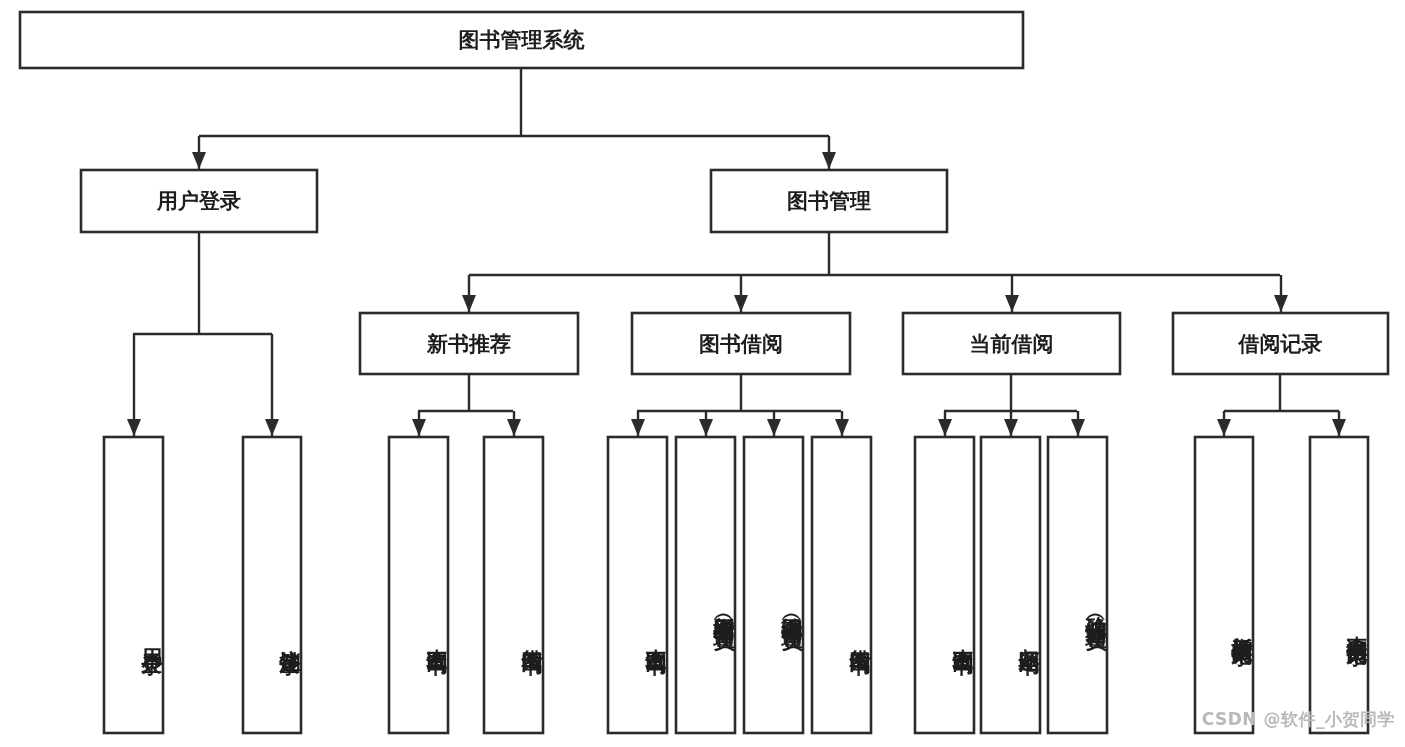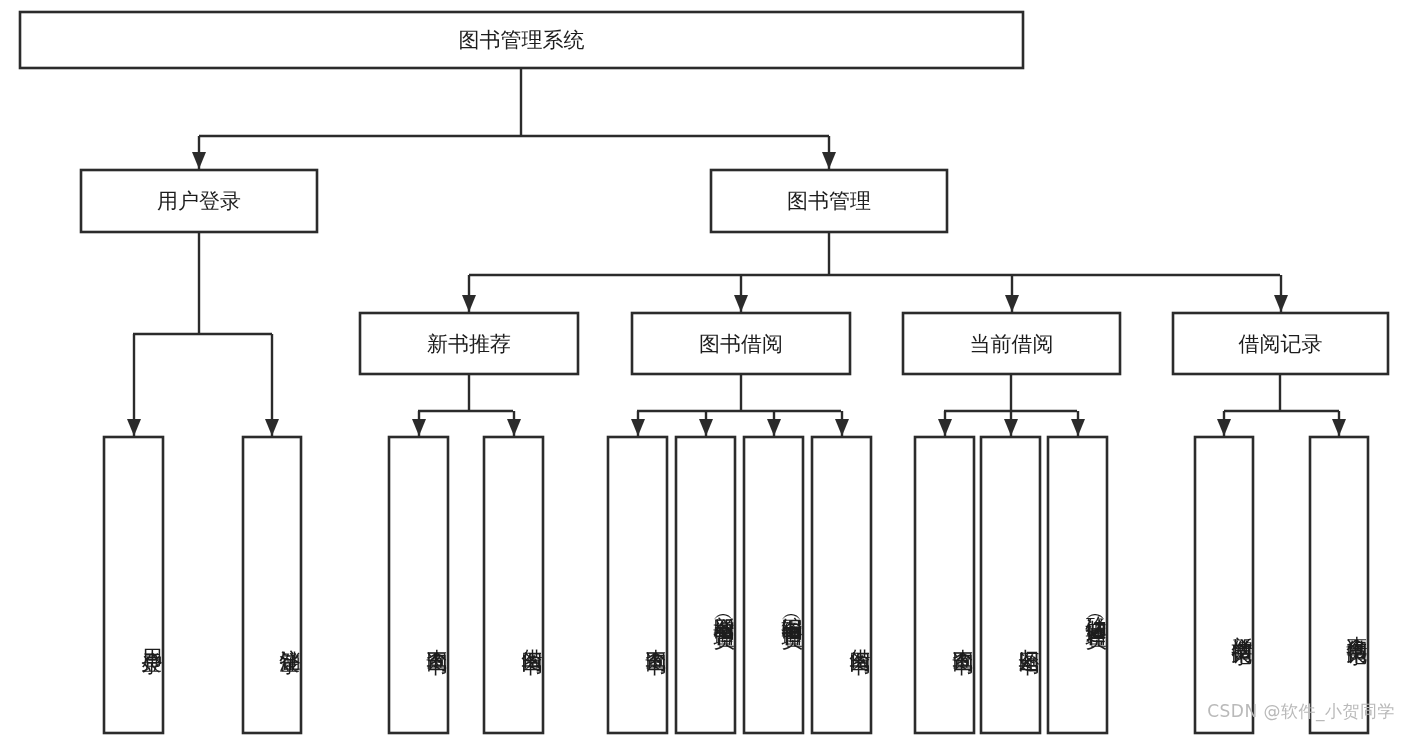--- a/index.html
+++ b/index.html
@@ -10,20 +10,21 @@
   body {
     width: 1405px;
     height: 747px;
     font-family: "DejaVu Sans", "Liberation Sans", sans-serif;
     overflow: hidden;
   }
   #diagram-root {
     position: relative;
     width: 1405px;
     height: 747px;
+    font-weight: bold;
   }
   svg#tree-svg {
     position: absolute;
     left: 0;
     top: 0;
     width: 1405px;
     height: 747px;
   }
   .node-box {
     fill: #ffffff;
@@ -59,21 +60,21 @@
     text-align: center;
     display: flex;
     align-items: flex-start;
     justify-content: center;
     white-space: pre-wrap;
     user-select: none;
   }
   #watermark {
     position: absolute;
     right: 10px;
-    bottom: 24px;
+    bottom: 16px;
     font-family: "DejaVu Sans", "Liberation Sans", sans-serif;
     font-size: 17px;
     color: #b9b9b9;
     white-space: nowrap;
     letter-spacing: 0.5px;
   }
 </style>
 </head>
 <body>
 

